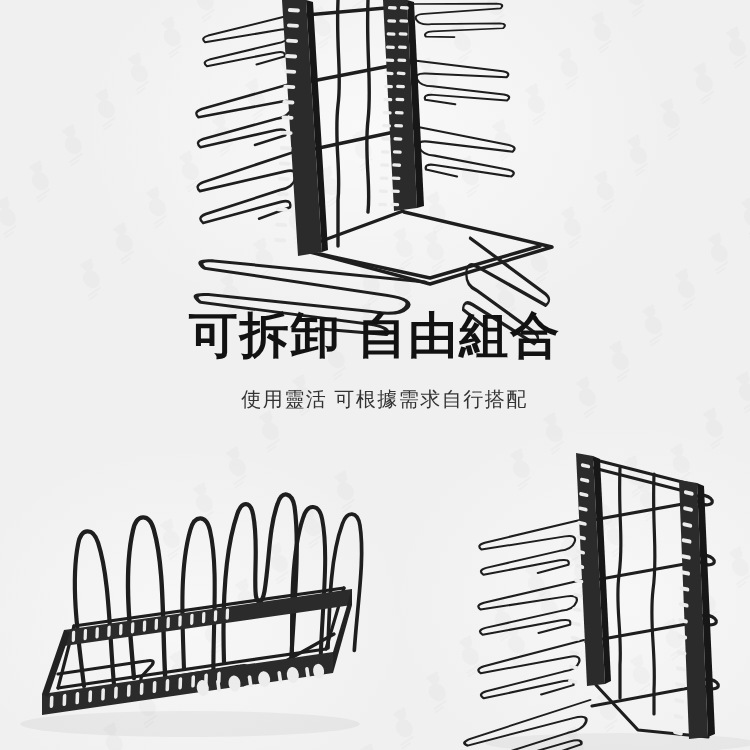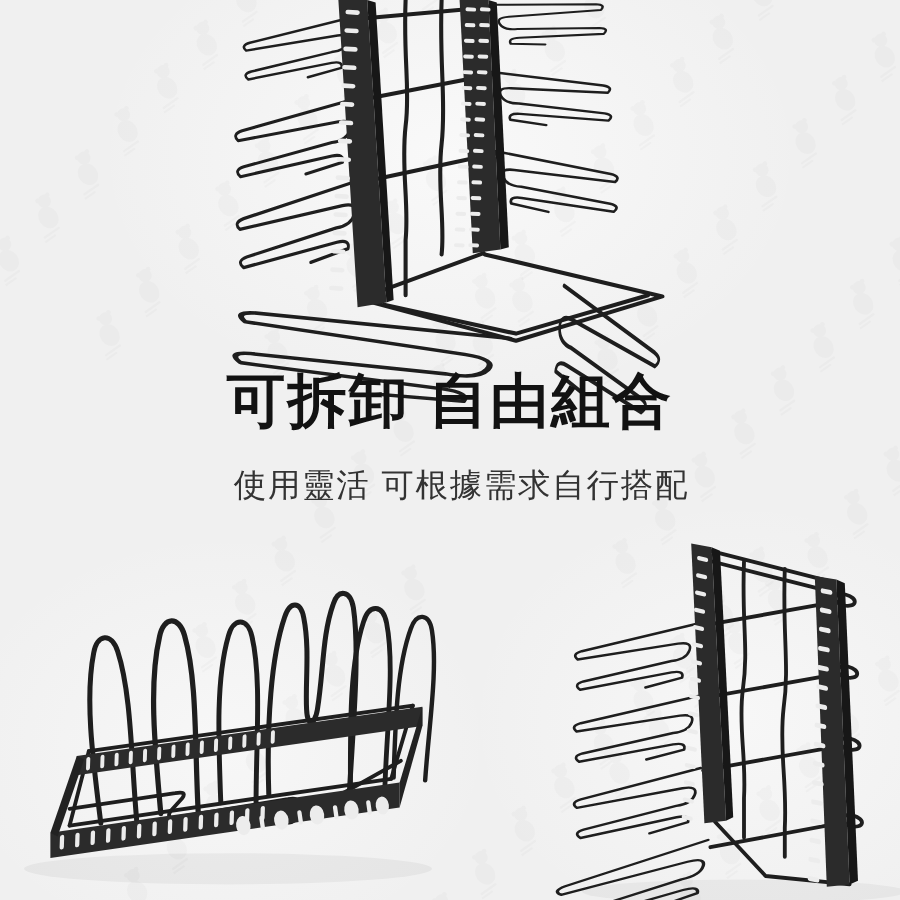--- a/index.html
+++ b/index.html
@@ -13,21 +13,21 @@
       #f0f0f0;
   }
   .wm-layer{position:absolute;inset:0;pointer-events:none;}
   .wm{position:absolute;width:30px;height:38px;opacity:.05;transform:rotate(-35deg);}
   .photo{position:absolute;overflow:visible;}
   .photo-top{left:0;top:0;width:750px;height:302px;}
   .photo-bl{left:0;top:462px;width:380px;height:288px;}
   .photo-br{left:470px;top:440px;width:280px;height:310px;}
   .heading{position:absolute;left:0;right:0;top:311px;text-align:center;}
   .title{font-size:49px;line-height:1.02;font-weight:700;color:#121212;letter-spacing:2px;}
-  .subtitle{margin-top:25px;font-size:27px;font-weight:400;color:#333333;letter-spacing:1.5px;margin-left:19px;}
+  .subtitle{margin-top:25px;font-size:20px;font-weight:400;color:#333333;letter-spacing:1.5px;margin-left:19px;}
   .caption{margin-top:14px;font-size:9.5px;color:#b5b5b5;letter-spacing:0.8px;}
   svg{display:block;}
 </style>
 </head>
 <body>
 
 <div class="page">
 
   <svg width="0" height="0" style="position:absolute" aria-hidden="true">
     <defs>

